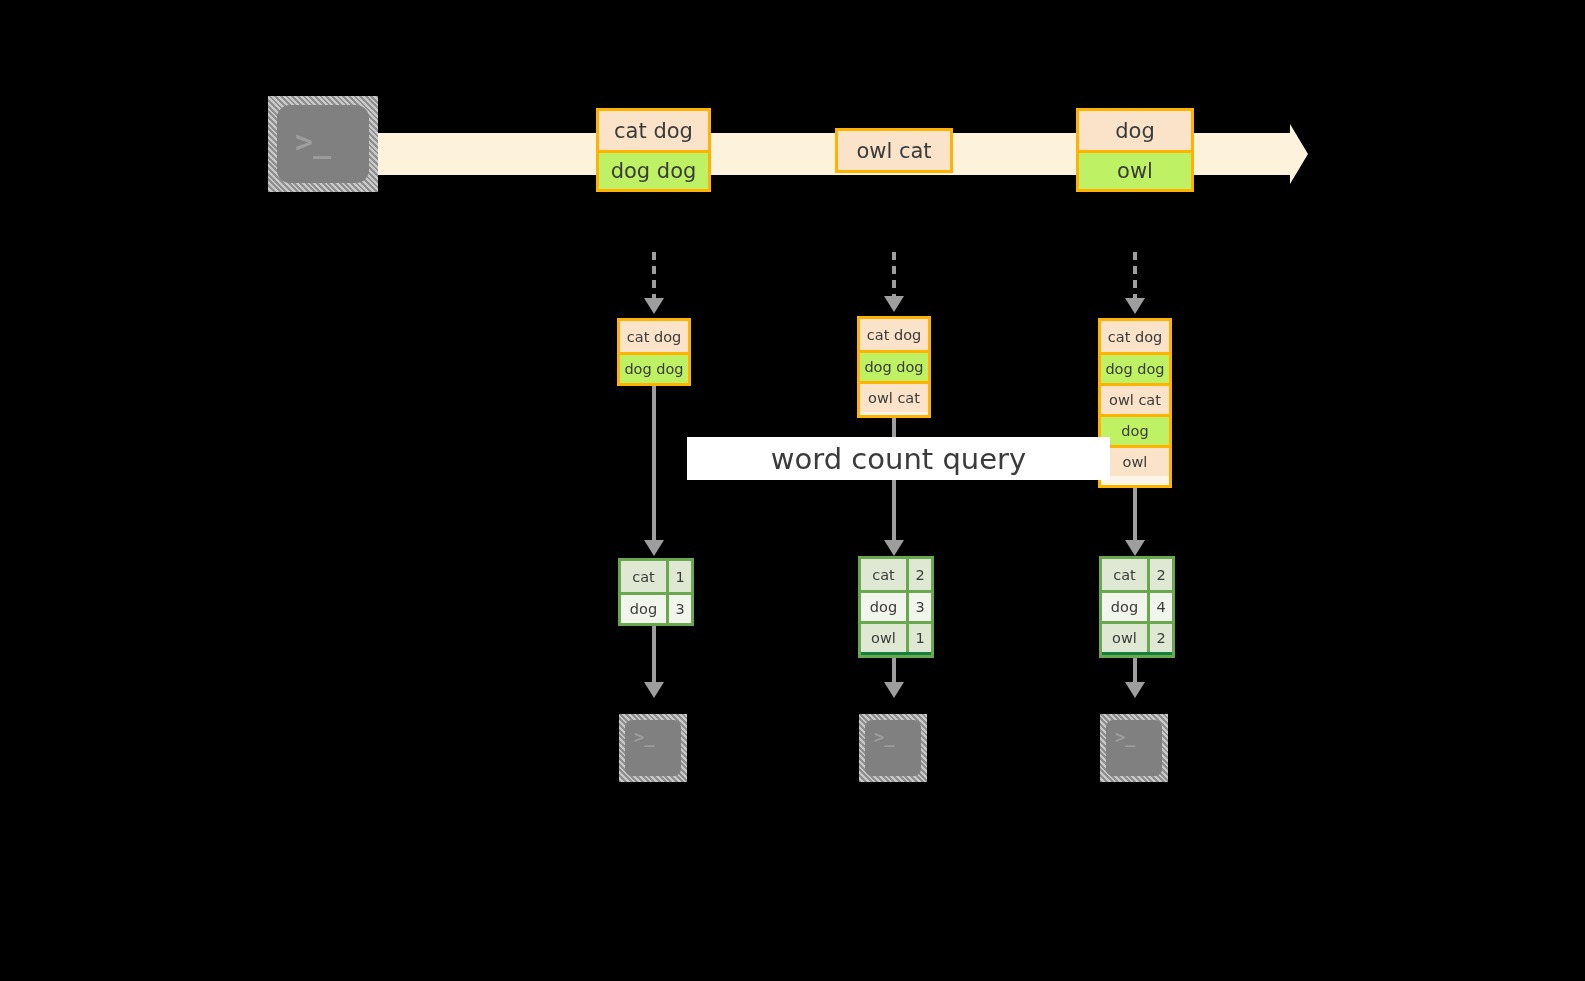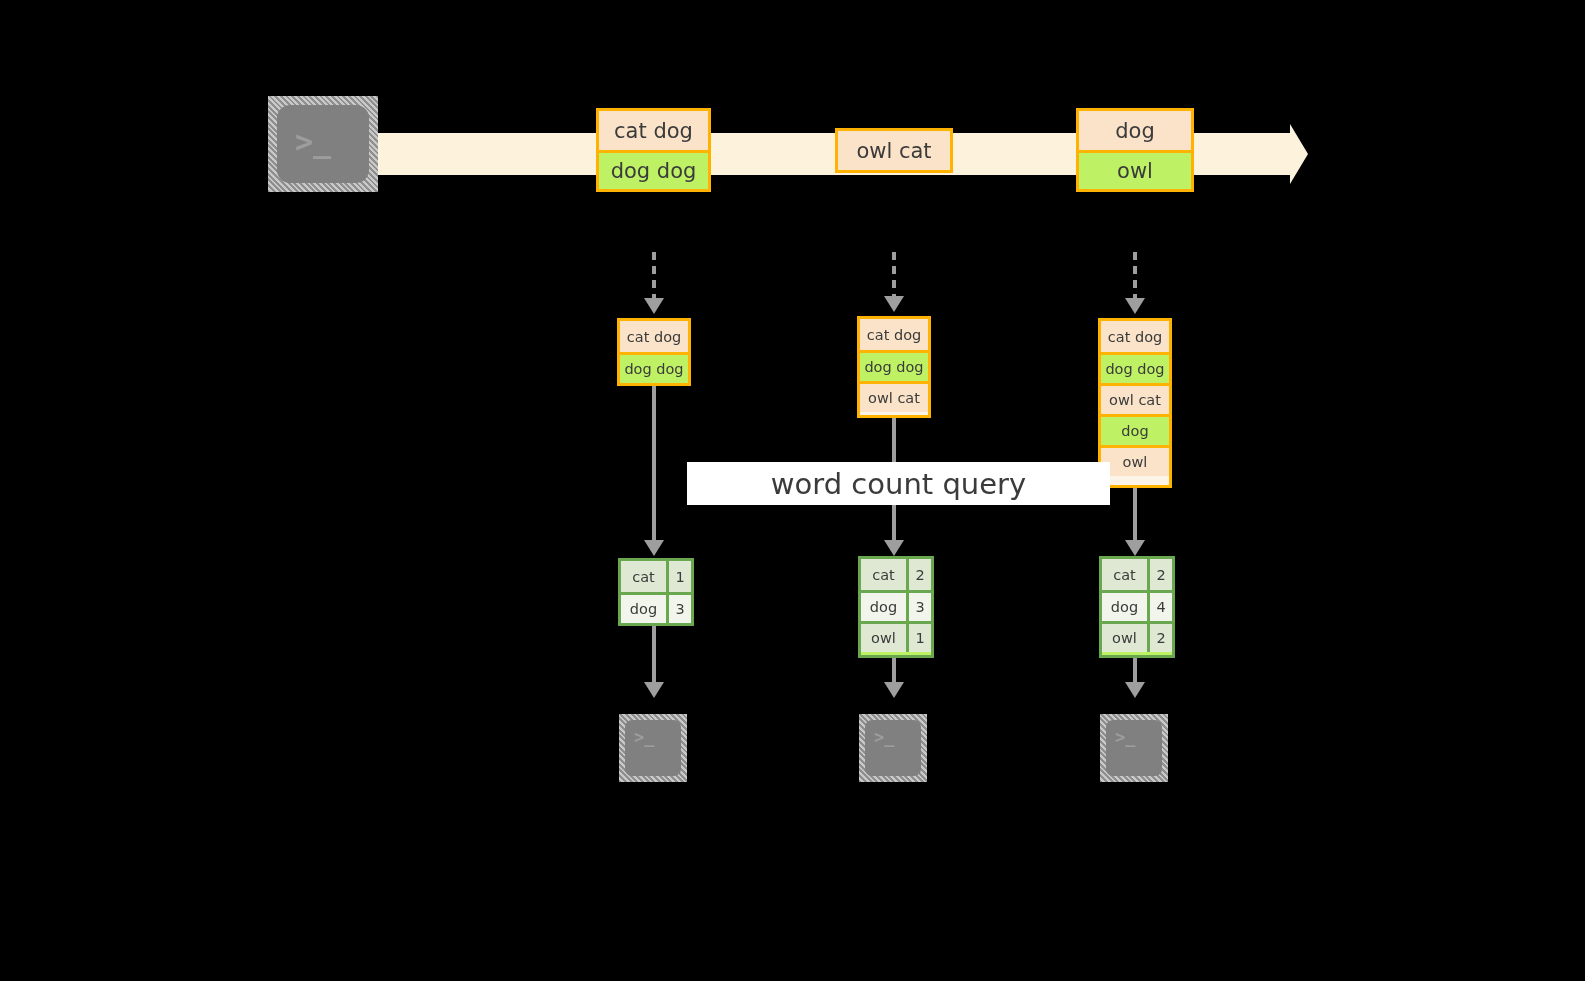--- a/index.html
+++ b/index.html
@@ -35,21 +35,21 @@
           justify-content:center;color:#3b3b3b;white-space:nowrap;}
   .recrow.dark{background:#fae3c8;}
   .recrow.light{background:#bef264;}
   .recrow + .recrow{border-top:3px solid #ffb300;}
 
   .recstack.big .recrow{height:39px;font-size:21px;}
   .recstack.sm  .recrow{height:31px;font-size:14.5px;}
 
   
   .restable{position:absolute;border:3px solid #6aa84f;box-sizing:border-box;
-            background:#bef264;}
+            background:#15803d;}
   .resrow{display:flex;box-sizing:border-box;height:31px;}
   .resrow + .resrow{border-top:3px solid #6aa84f;}
   .resrow.dark .cell{background:#dfe8d3;}
   .resrow.light .cell{background:#f2f5ec;}
   .cell{box-sizing:border-box;display:flex;align-items:center;
         color:#3b3b3b;font-size:14.5px;white-space:nowrap;}
   .cell.word{width:45px;justify-content:center;}
   .cell.cnt{width:25px;justify-content:center;border-left:3px solid #6aa84f;}
 
   
@@ -125,21 +125,21 @@
 
   <div class="vline" style="left:652px;top:386px;height:156px;"></div>
   <div class="vhead" style="left:644px;top:540px;"></div>
 
   <div class="vline" style="left:892px;top:418px;height:124px;"></div>
   <div class="vhead" style="left:884px;top:540px;"></div>
 
   <div class="vline" style="left:1133px;top:488px;height:54px;"></div>
   <div class="vhead" style="left:1125px;top:540px;"></div>
 
-  <div class="qlabel" style="left:687px;top:462px;width:423px;height:43px;font-size:29px;">
+  <div class="qlabel" style="left:687px;top:437px;width:423px;height:43px;font-size:29px;">
     <span>word count query</span>
   </div>
 
   <div class="restable" style="left:618px;top:558px;width:76px;height:68px;">
     <div class="resrow dark">
       <div class="cell word">cat</div>
       <div class="cell cnt">1</div>
     </div>
     <div class="resrow light">
       <div class="cell word">dog</div>

